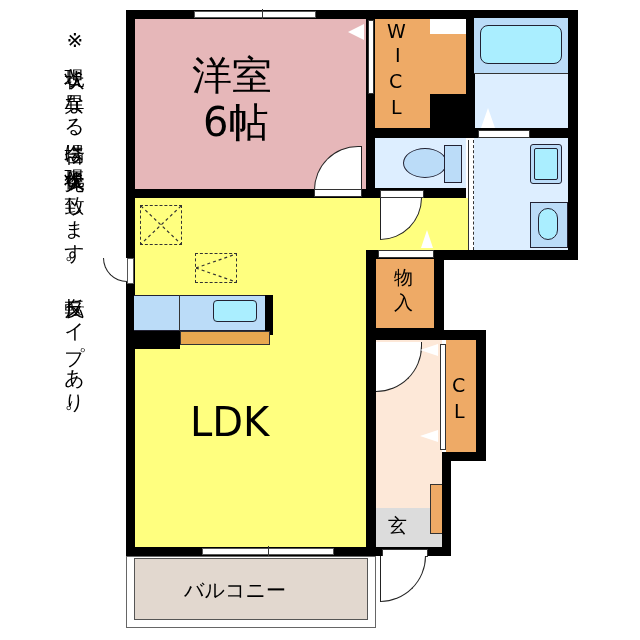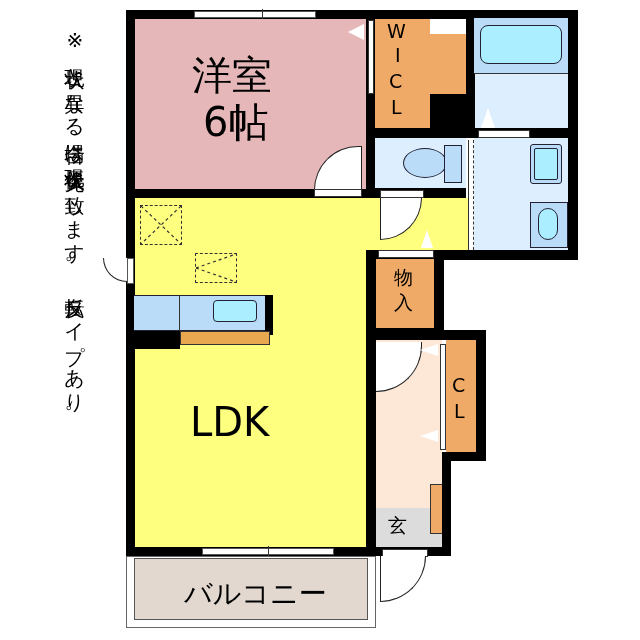--- a/index.html
+++ b/index.html
@@ -154,14 +154,14 @@
   <div class="label med" style="left:391px;top:98px;">L</div>
 
   <div class="label med" style="left:394px;top:268px;">物</div>
   <div class="label med" style="left:394px;top:293px;">入</div>
 
   <div class="label med" style="left:452px;top:376px;">C</div>
   <div class="label med" style="left:454px;top:402px;">L</div>
 
   <div class="label med" style="left:388px;top:516px;">玄</div>
 
-  <div class="label med" style="left:184px;top:580px;font-size:28px;">バルコニー</div>
+  <div class="label med" style="left:184px;top:580px;font-size:20px;">バルコニー</div>
 </div>
 
 </body></html>

